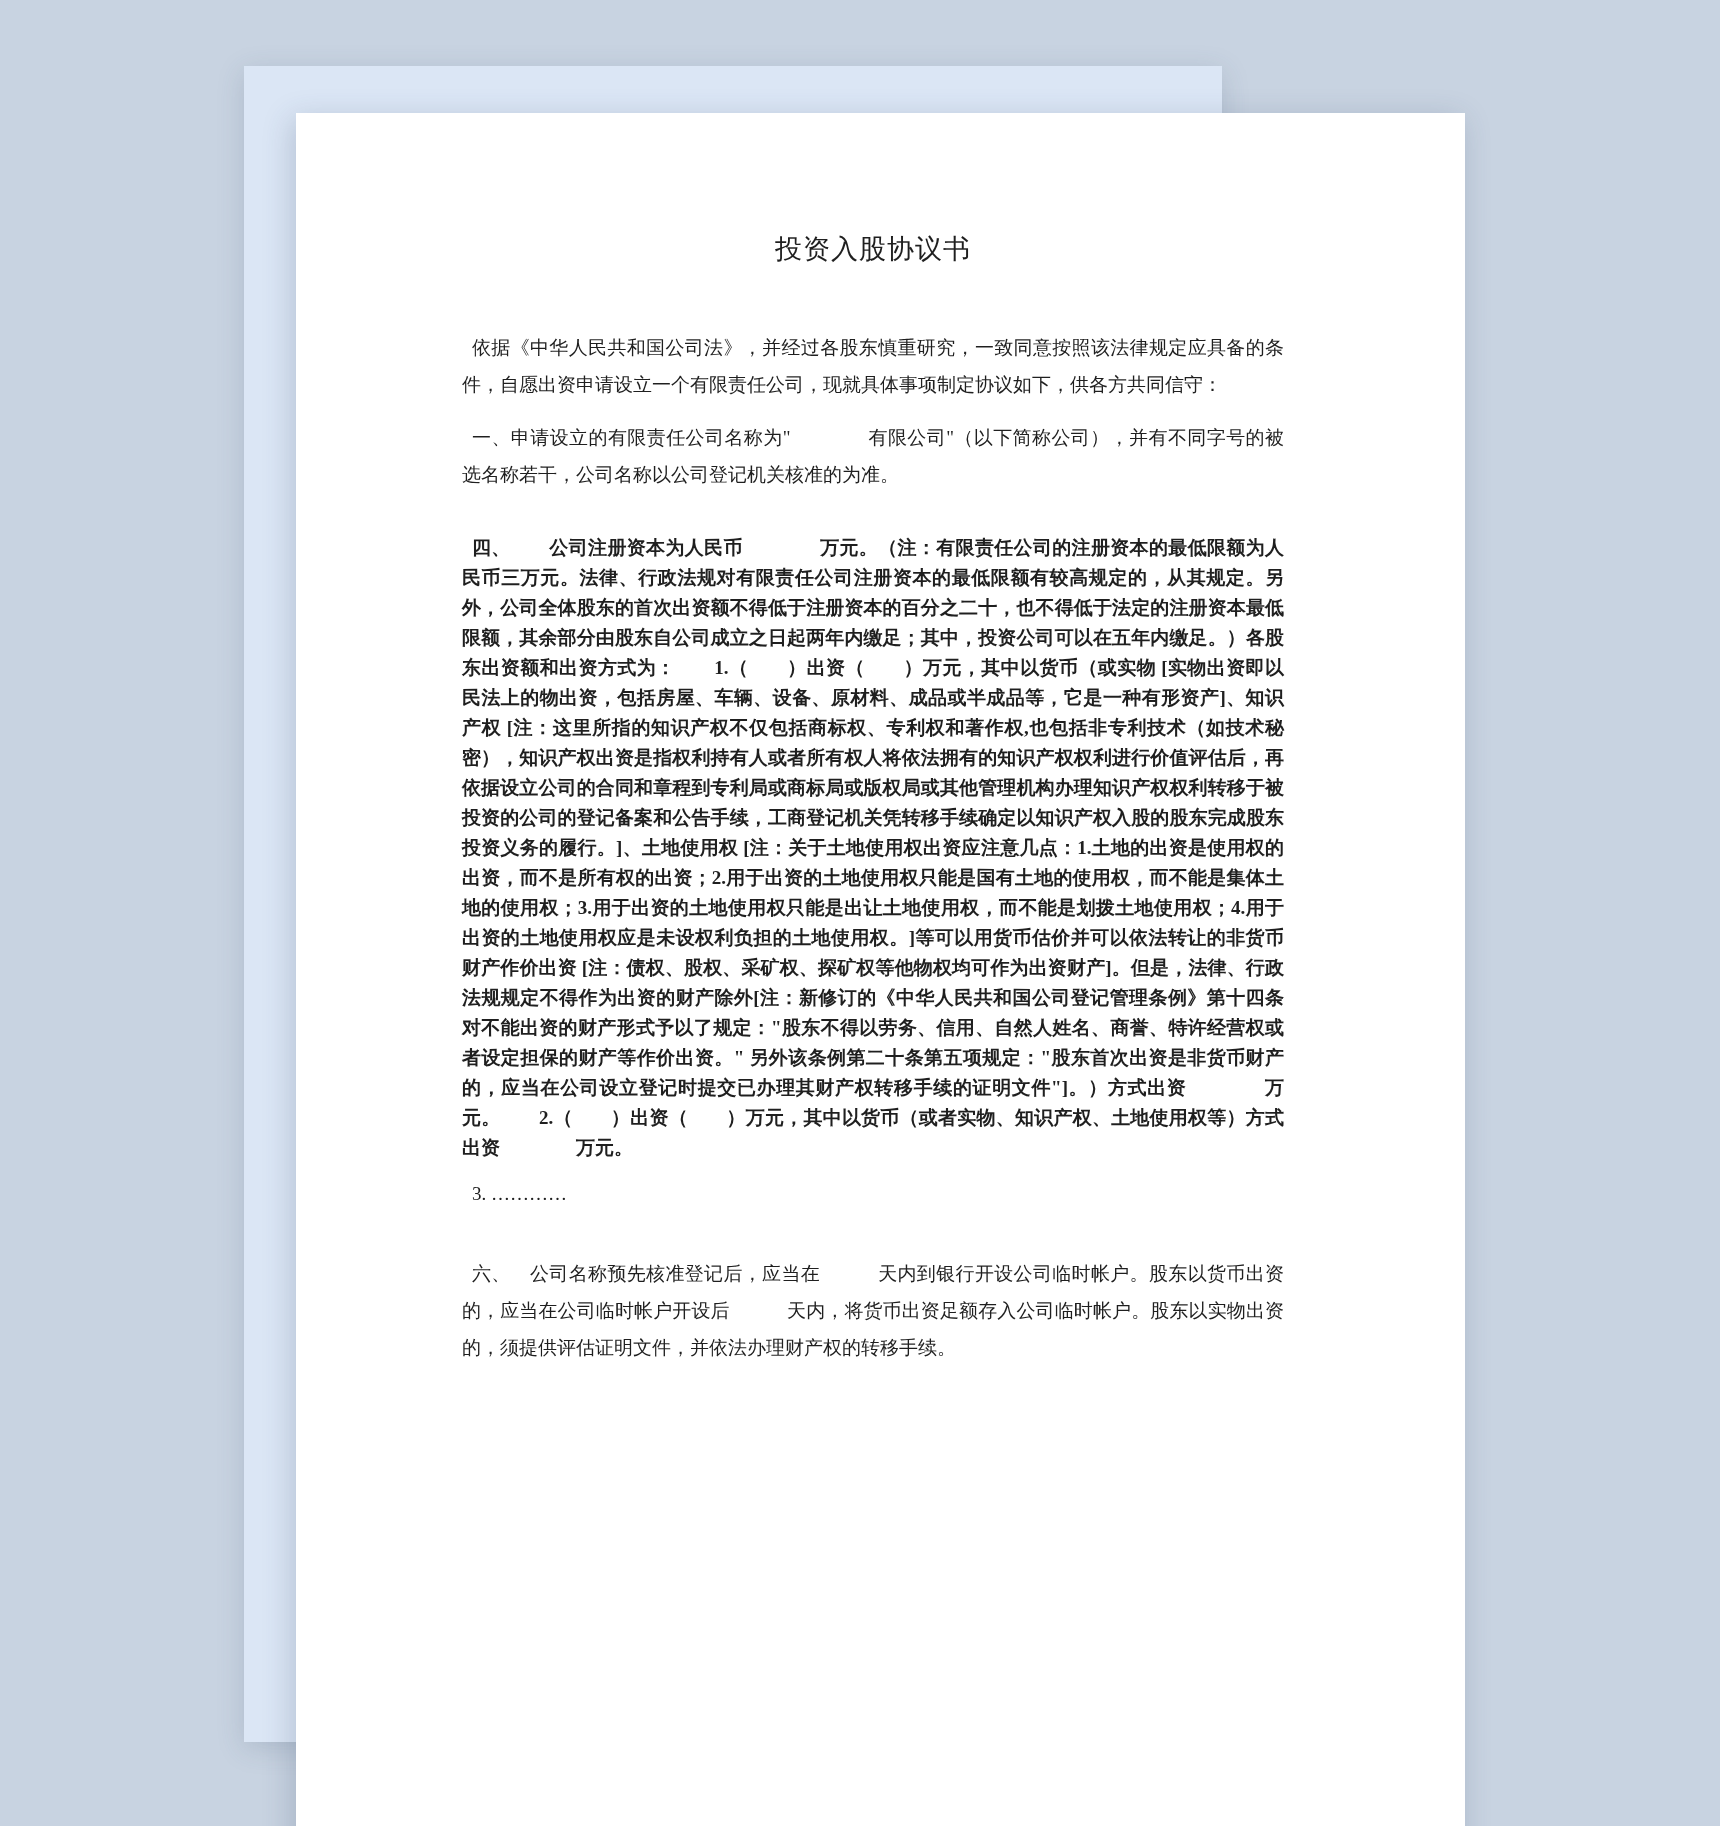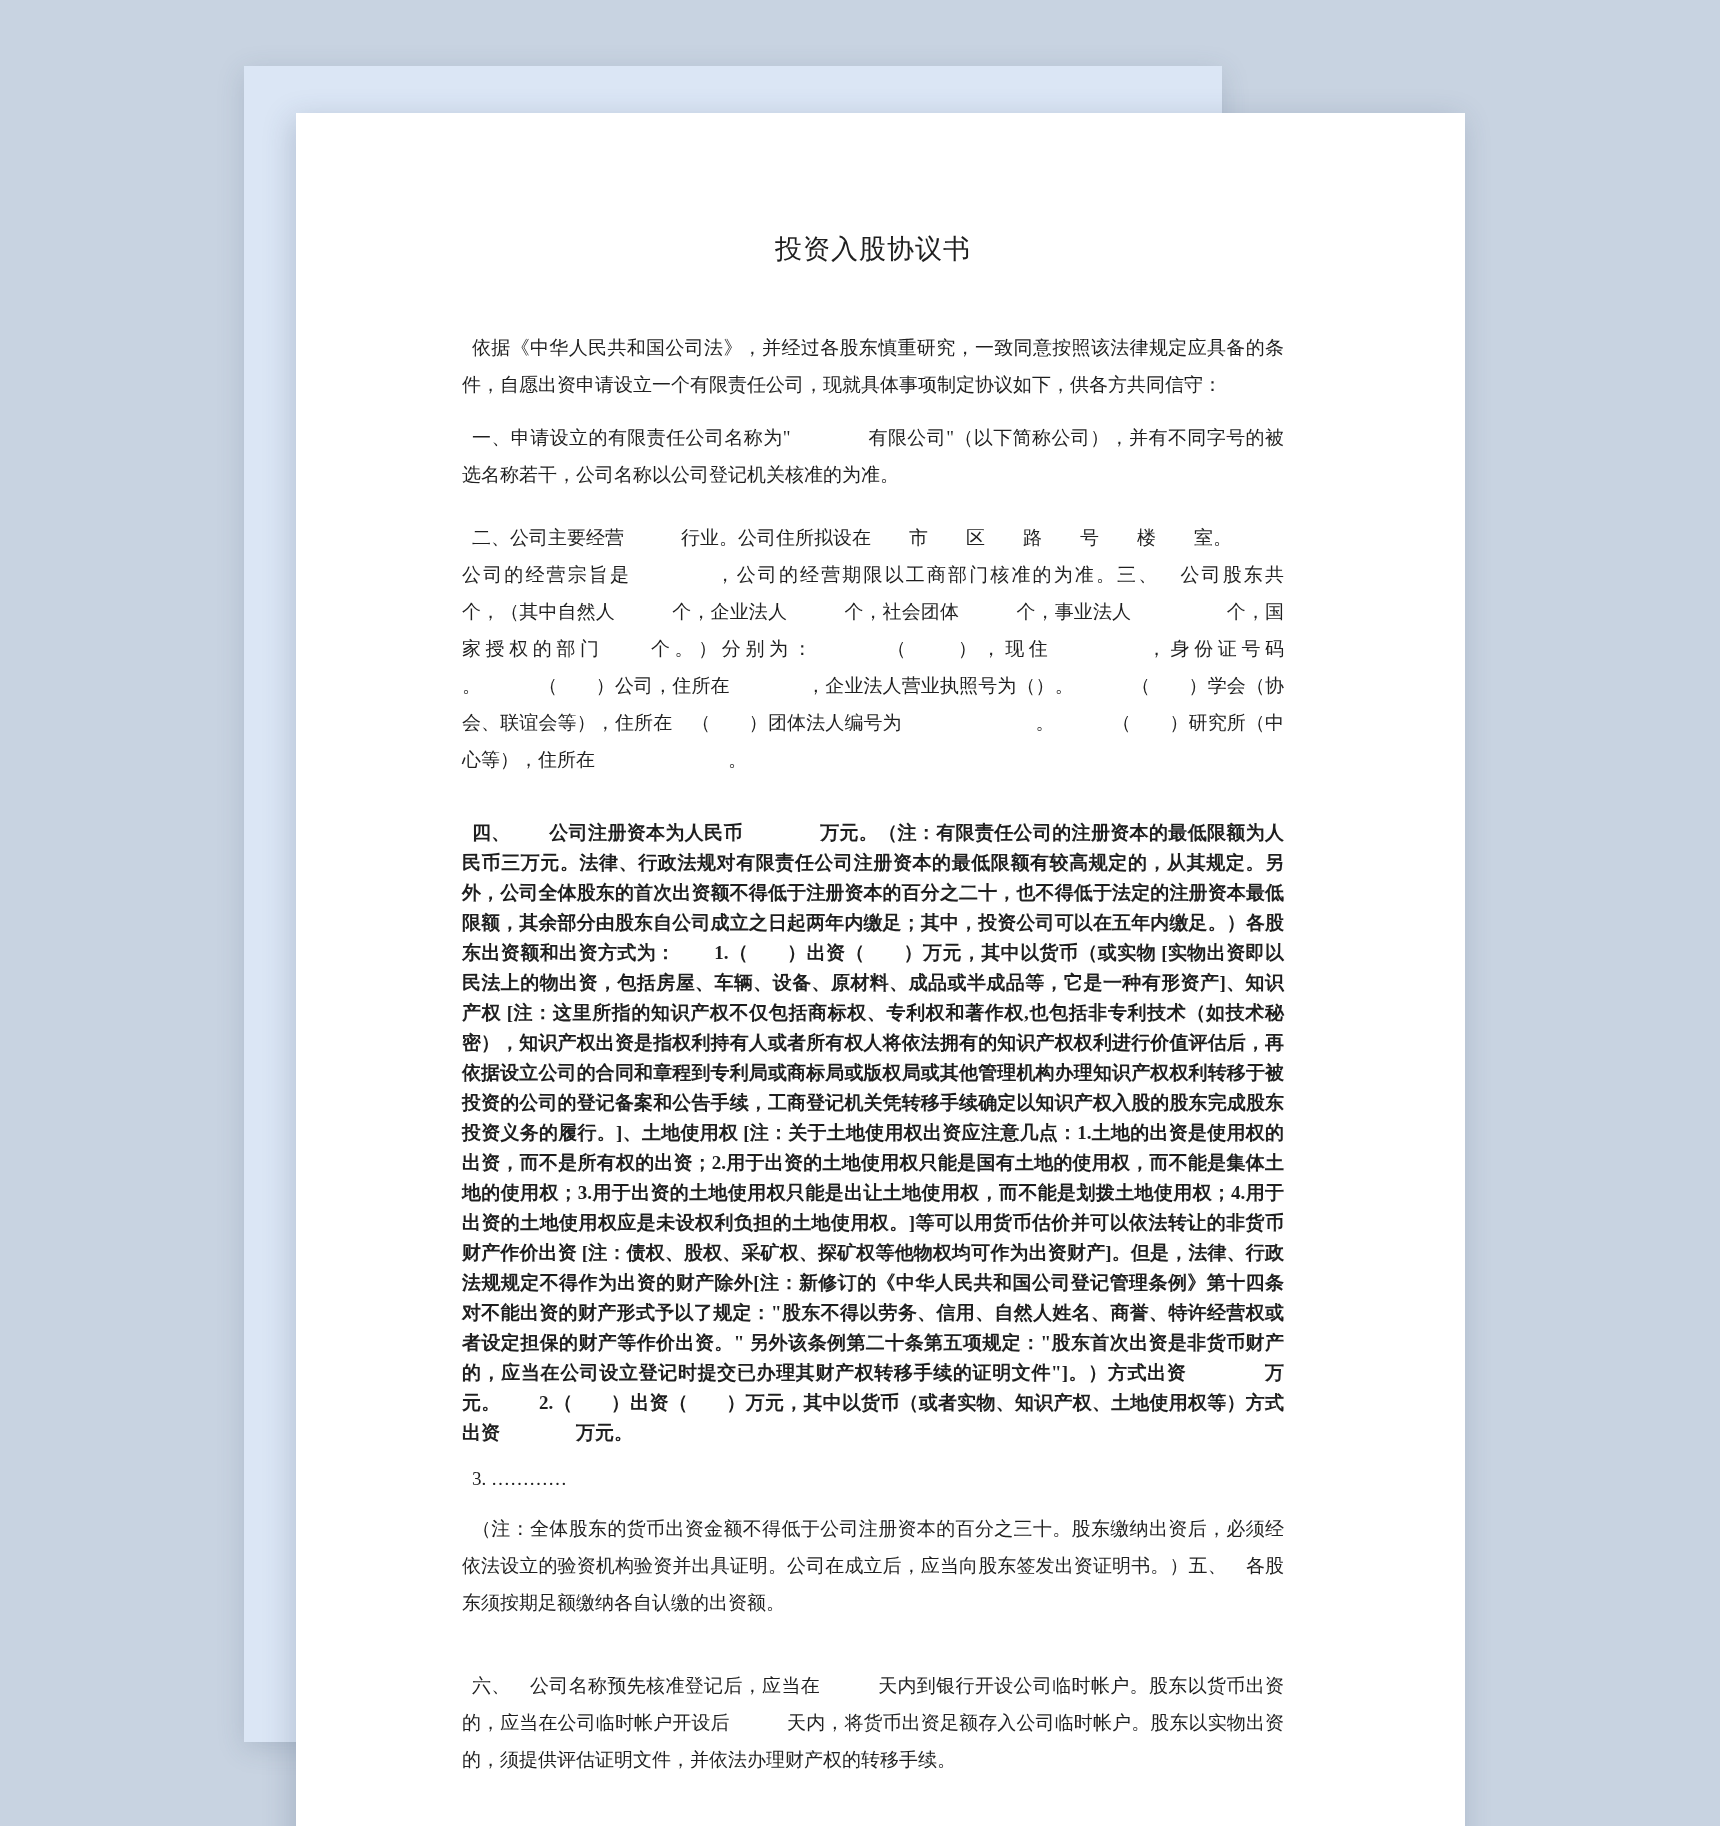--- a/index.html
+++ b/index.html
@@ -63,20 +63,17 @@
 </style>
 </head>
 <body>
 
 <div class="stage">
   <div class="back-sheet"></div>
   <div class="page">
     <h1 class="doc-title">投资入股协议书</h1>
     <p class="para">依据《中华人民共和国公司法》，并经过各股东慎重研究，一致同意按照该法律规定应具备的条件，自愿出资申请设立一个有限责任公司，现就具体事项制定协议如下，供各方共同信守：</p>
     <p class="para">一、申请设立的有限责任公司名称为"　　　　有限公司"（以下简称公司），并有不同字号的被选名称若干，公司名称以公司登记机关核准的为准。</p>
-    <p class="para gap-small">二、公司主要经营　　　行业。公司住所拟设在　　市　　区　　路　　号　　楼　　室。
-公司的经营宗旨是　　　　，公司的经营期限以工商部门核准的为准。三、　公司股东共　　　　　个，（其中自然人　　　个，企业法人　　　个，社会团体　　　个，事业法人　　　　　个，国家授权的部门　　个。）分别为：　　　（　　），现住　　　　，身份证号码　　　　　　　　。　　　（　　）公司，住所在　　　　，企业法人营业执照号为（）。　　　（　　）学会（协会、联谊会等），住所在　（　　）团体法人编号为　　　　　　　。　　　（　　）研究所（中心等），住所在　　　　　　　。</p>
     <p class="para dense gap-mid">四、　　公司注册资本为人民币　　　　万元。（注：有限责任公司的注册资本的最低限额为人民币三万元。法律、行政法规对有限责任公司注册资本的最低限额有较高规定的，从其规定。另外，公司全体股东的首次出资额不得低于注册资本的百分之二十，也不得低于法定的注册资本最低限额，其余部分由股东自公司成立之日起两年内缴足；其中，投资公司可以在五年内缴足。）各股东出资额和出资方式为：　　1.（　　）出资（　　）万元，其中以货币（或实物 [实物出资即以民法上的物出资，包括房屋、车辆、设备、原材料、成品或半成品等，它是一种有形资产]、知识产权 [注：这里所指的知识产权不仅包括商标权、专利权和著作权,也包括非专利技术（如技术秘密），知识产权出资是指权利持有人或者所有权人将依法拥有的知识产权权利进行价值评估后，再依据设立公司的合同和章程到专利局或商标局或版权局或其他管理机构办理知识产权权利转移于被投资的公司的登记备案和公告手续，工商登记机关凭转移手续确定以知识产权入股的股东完成股东投资义务的履行。]、土地使用权 [注：关于土地使用权出资应注意几点：1.土地的出资是使用权的出资，而不是所有权的出资；2.用于出资的土地使用权只能是国有土地的使用权，而不能是集体土地的使用权；3.用于出资的土地使用权只能是出让土地使用权，而不能是划拨土地使用权；4.用于出资的土地使用权应是未设权利负担的土地使用权。]等可以用货币估价并可以依法转让的非货币财产作价出资 [注：债权、股权、采矿权、探矿权等他物权均可作为出资财产]。但是，法律、行政法规规定不得作为出资的财产除外[注：新修订的《中华人民共和国公司登记管理条例》第十四条对不能出资的财产形式予以了规定："股东不得以劳务、信用、自然人姓名、商誉、特许经营权或者设定担保的财产等作价出资。" 另外该条例第二十条第五项规定："股东首次出资是非货币财产的，应当在公司设立登记时提交已办理其财产权转移手续的证明文件"]。）方式出资　　　　万元。　　2.（　　）出资（　　）万元，其中以货币（或者实物、知识产权、土地使用权等）方式出资　　　　万元。</p>
     <p class="para dense">3. …………</p>
-    <p class="para">（注：全体股东的货币出资金额不得低于公司注册资本的百分之三十。股东缴纳出资后，必须经依法设立的验资机构验资并出具证明。公司在成立后，应当向股东签发出资证明书。）五、　各股东须按期足额缴纳各自认缴的出资额。</p>
     <p class="para gap-big">六、　公司名称预先核准登记后，应当在　　　天内到银行开设公司临时帐户。股东以货币出资的，应当在公司临时帐户开设后　　　天内，将货币出资足额存入公司临时帐户。股东以实物出资的，须提供评估证明文件，并依法办理财产权的转移手续。</p>
   </div>
 </div>
 
 </body></html>

